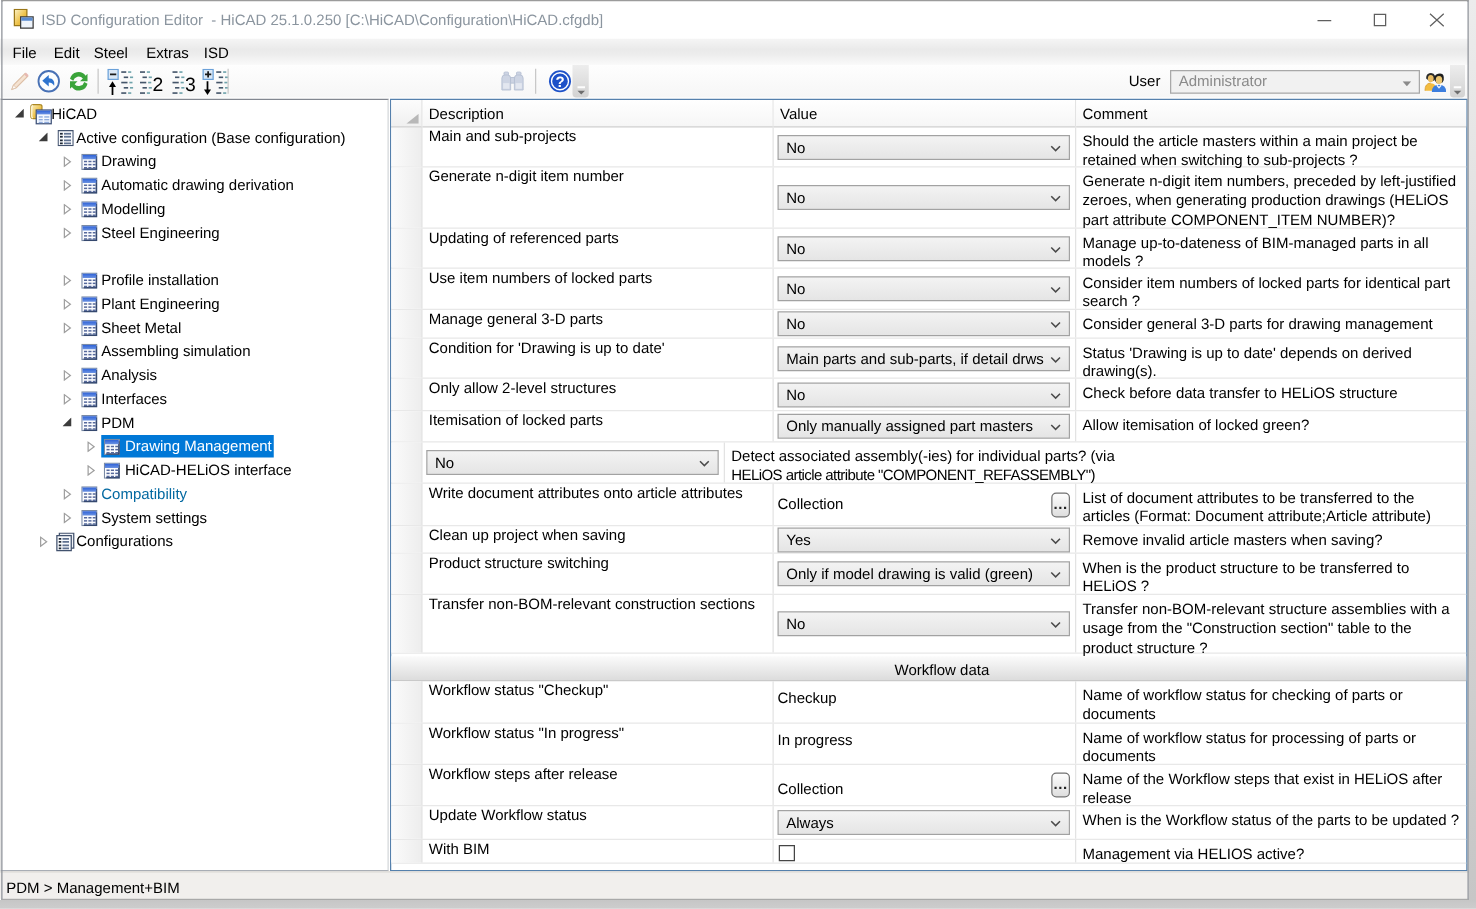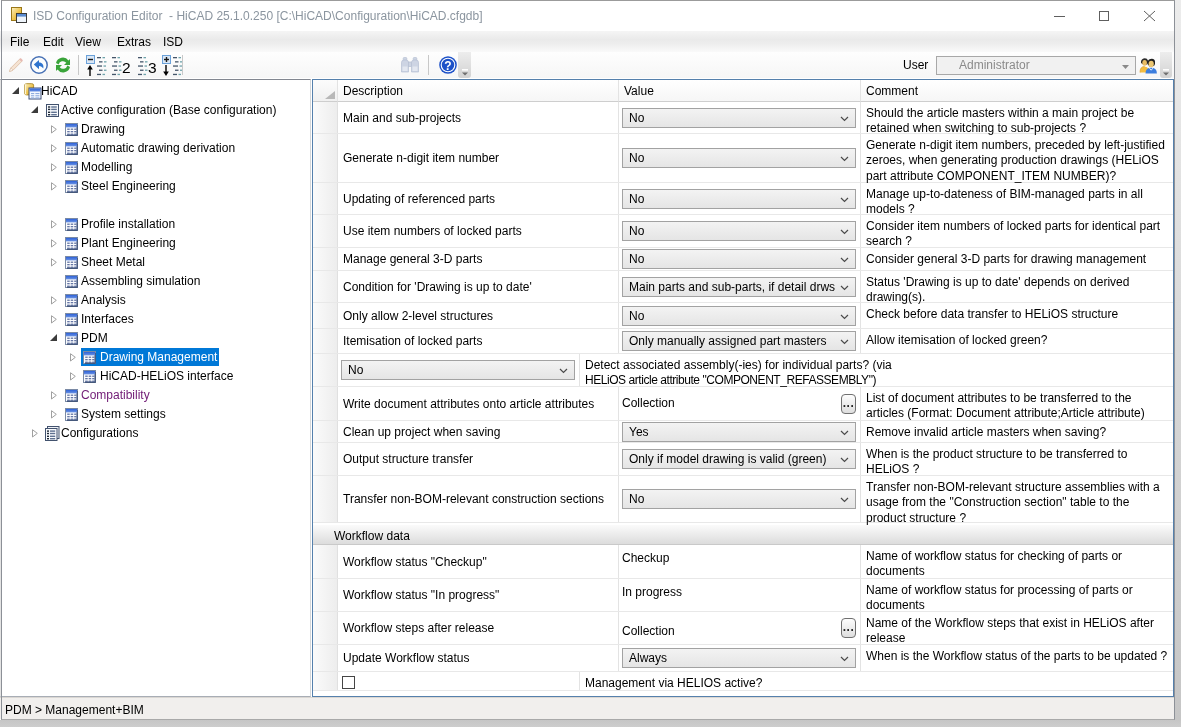--- a/index.html
+++ b/index.html
@@ -27,33 +27,33 @@
 .trow .lbl { position:absolute; top:2px; white-space:nowrap; }
 .trow svg { position:absolute; }
 .tsel { position:absolute; background:#0078d7; height:18px; }
 #grid { position:absolute; left:312px; top:79px; width:862px; height:618px;
   border:1px solid #5580ac; background:#fff; }
 .hdr { display:flex; height:22px; }
 .hcell { border-right:1px solid #e3e3e3; border-bottom:1px solid #cecece;
   background:linear-gradient(180deg,#ffffff,#f6f6f6); padding:4px 0 0 5px; }
 .row { display:flex; border-bottom:1px solid #e8e8e8; }
 .rh { width:25px; background:linear-gradient(90deg,#fbfbfb,#ededed); border-right:1px solid #e0e0e0; }
-.dc { width:281px; border-right:1px solid #e3e3e3; display:flex; align-items:center; padding-left:5px; }
+.dc { width:281px; border-right:1px solid #e3e3e3; display:flex; align-items:flex-start; padding-left:5px; }
 .vc { width:242px; border-right:1px solid #e3e3e3; position:relative; }
 .cc { width:312px; padding:3.5px 0 0 5px; line-height:15.5px; white-space:nowrap; }
 .dd { position:absolute; left:3px; right:4px; top:50%; margin-top:-10px; height:20px;
   border:1px solid #a2a2a2; background:linear-gradient(180deg,#f3f3f3,#e5e5e5);
   line-height:18px; padding-left:6px; white-space:nowrap; overflow:hidden; }
 .dd svg { position:absolute; right:6px; top:7px; }
 .vtext { position:absolute; left:3px; top:6px; }
 .btn { position:absolute; right:4px; top:50%; margin-top:-10px; width:15px; height:20px;
   border:1px solid #707070; border-radius:4px; background:linear-gradient(180deg,#fdfdfd,#dedede);
   text-align:center; line-height:16px; color:#222; font-weight:bold; letter-spacing:0.5px; }
 #wfband { height:20px; margin-top:2px; background:linear-gradient(180deg,#fbfbfb,#dcdcdc);
-  border-bottom:1px solid #c9c9c9; padding:3.5px 0 0 21px; }
+  border-bottom:1px solid #c9c9c9; padding:3.5px 0 0 21px;text-align:center; }
 .cbx { position:absolute; left:4px; top:4px; width:13px; height:13px; border:1px solid #454545; background:#fff; }
 #status { position:absolute; left:0; top:697px; width:100%; height:22px; background:#f1efed;
   border-top:1px solid #dad7d3; padding:5px 0 0 5px; }
 </style>
 </head>
 <body>
 <svg width="0" height="0" style="position:absolute">
 <defs>
 <linearGradient id="gb" x1="0" y1="0" x2="0" y2="1">
   <stop offset="0" stop-color="#2e62d8"></stop>
@@ -81,21 +81,21 @@
     <svg class="caption" style="left:1082px" width="45" height="31">
         <rect x="17.5" y="11.5" width="9" height="9" fill="none" stroke="#5f5f5f" stroke-width="1"></rect>
       </svg>
     <svg class="caption" style="left:1127px" width="45" height="31">
         <path d="M17 11 L28 21 M28 11 L17 21" stroke="#5f5f5f" stroke-width="1" fill="none"></path>
       </svg>
   </div>
   <div id="menubar">
     <span style="left:10px">File</span>
     <span style="left:43px">Edit</span>
-    <span style="left:75px">View</span>
+    <span style="left:75px">Steel</span>
     <span style="left:117px">Extras</span>
     <span style="left:163px">ISD</span>
   </div>
   <div id="toolbar">
     <svg class="tbtn" style="left:6px" width="20" height="20" viewBox="0 0 20 20">
       <path d="M3.5 16.5 L4.8 13 L14 3.8 L16.2 6 L7 15.2 Z" fill="#f5e3d2" stroke="#ddc0a8" stroke-width="0.9"></path>
       <path d="M3.5 16.5 L4.8 13 L7 15.2 Z" fill="#fefcfa" stroke="#ddc0a8" stroke-width="0.7"></path>
       <path d="M14 3.8 L16.2 6" stroke="#e7b9b2" stroke-width="2" fill="none"></path>
     </svg>
     <svg class="tbtn" style="left:29px" width="20" height="20" viewBox="0 0 20 20">
@@ -183,21 +183,21 @@
       <circle cx="10" cy="10" r="8.8" fill="#1d51c8"></circle>
       <circle cx="10" cy="10" r="6.8" fill="none" stroke="#fff" stroke-width="1.1"></circle>
       <text x="10" y="14.5" text-anchor="middle" font-size="12" font-weight="bold" fill="#fff" font-family="Liberation Sans">?</text>
     </svg>
     <div style="position:absolute;left:458px;top:0;width:13px;height:26px;background:linear-gradient(180deg,#ededed,#d2d2d2);border-radius:0 0 3px 3px"></div>
     <svg style="position:absolute;left:461px;top:16px" width="9" height="9">
         <rect x="1" y="1" width="6" height="1.6" fill="#fdfdfd"></rect>
         <path d="M1 4.5 L7 4.5 L4 7.5 Z" fill="#6e6e6e"></path>
       </svg>
     <span style="position:absolute;left:903px;top:6px">User</span>
-    <div style="position:absolute;left:936px;top:4px;width:200px;height:19px;border:1px solid #a8a8a8;background:#f1f1f1;color:#8a8a8a;line-height:17px;padding-left:22px">Administrator
+    <div style="position:absolute;left:936px;top:4px;width:200px;height:19px;border:1px solid #a8a8a8;background:#f1f1f1;color:#8a8a8a;line-height:17px;padding-left:6px">Administrator
       <svg style="position:absolute;right:6px;top:8px" width="7" height="4">
           <path d="M0 0 L7 0 L3.5 4 Z" fill="#8a8a8a"></path>
         </svg>
     </div>
     <svg style="position:absolute;left:1139px;top:3px" width="18" height="20" viewBox="0 0 18 20">
       <path d="M2 8 Q1.5 4.5 4.5 3.5 Q8 2.8 9 5.5 Q9.5 8 8 9.5 L5 10 Z" fill="#2b2b2b"></path>
       <ellipse cx="5.6" cy="7.8" rx="2.3" ry="2.9" fill="#e9bc62"></ellipse>
       <path d="M1 17.5 Q1 11.5 5.5 11.5 Q8.5 11.5 9.5 14 L9.5 17.5 Z" fill="#f3bc3f"></path>
       <path d="M1 17.5 Q1 11.5 5.5 11.5" stroke="#d89c28" stroke-width="0.7" fill="none"></path>
       <path d="M8.5 9 Q8 4.8 11.5 4 Q15.5 3.2 16 6.5 Q16.5 9.5 15 11 L10.5 11.5 Z" fill="#1f1f1f"></path>
@@ -550,21 +550,21 @@
             <rect x="5.7" y="5.6" width="2.5" height="1.2"></rect>
             <rect x="9.2" y="5.6" width="2.3" height="1.2"></rect>
 <rect x="2.2" y="8.1" width="2.5" height="1.2"></rect>
             <rect x="5.7" y="8.1" width="2.5" height="1.2"></rect>
             <rect x="9.2" y="8.1" width="2.3" height="1.2"></rect>
 <rect x="2.2" y="10.6" width="2.5" height="1.2"></rect>
             <rect x="5.7" y="10.6" width="2.5" height="1.2"></rect>
             <rect x="9.2" y="10.6" width="2.3" height="1.2"></rect>
           </g>
 </svg>
-        <span class="lbl" style="left:80px;color:#701a75">Compatibility</span>
+        <span class="lbl" style="left:80px;color:#0369a1">Compatibility</span>
       </div>
 <div class="trow" style="top:325px">
         <svg style="left:49px;top:5px" width="8" height="9">
           <path d="M1.5 0.7 L6.3 4.35 L1.5 8 Z" fill="#fff" stroke="#a0a0a0" stroke-width="1"></path>
         </svg>
         <svg style="left:64px;top:3px" width="13" height="13" viewBox="0 0 13 13">
 <rect x="0.5" y="0.5" width="12" height="12" fill="#fbfcfe" stroke="#7a8aa5"></rect>
 <path d="M12.1 2 L12.1 12.1 L2 12.1" stroke="#35486e" stroke-width="1.2" fill="none"></path>
 <rect x="1" y="1" width="11" height="3.4" fill="url(#gb)"></rect>
 <g fill="#56699c">
@@ -739,21 +739,21 @@
 <div class="vc">
           <div class="dd">Yes<svg width="9" height="6" viewBox="0 0 9 6">
               <path d="M1 1 L4.5 4.5 L8 1" stroke="#4a4a4a" stroke-width="1.2" fill="none"></path>
             </svg></div>
         </div>
 <div class="cc">Remove invalid article masters when saving?</div>
 </div>
 <div class="row" style="height:33px">
 <div class="rh"></div>
 <div class="dc">
-          <span>Output structure transfer</span>
+          <span>Product structure switching</span>
         </div>
 <div class="vc">
           <div class="dd">Only if model drawing is valid (green)<svg width="9" height="6" viewBox="0 0 9 6">
               <path d="M1 1 L4.5 4.5 L8 1" stroke="#4a4a4a" stroke-width="1.2" fill="none"></path>
             </svg></div>
         </div>
 <div class="cc">When is the product structure to be transferred to<br>HELiOS ?</div>
 </div>
 <div class="row" style="height:47px">
 <div class="rh"></div>
@@ -806,20 +806,23 @@
         </div>
 <div class="vc">
           <div class="dd">Always<svg width="9" height="6" viewBox="0 0 9 6">
               <path d="M1 1 L4.5 4.5 L8 1" stroke="#4a4a4a" stroke-width="1.2" fill="none"></path>
             </svg></div>
         </div>
 <div class="cc">When is the Workflow status of the parts to be updated ?</div>
 </div>
 <div class="row" style="height:19px">
 <div class="rh"></div>
+<div class="dc">
+          <span>With BIM</span>
+        </div>
 <div class="vc">
           <div class="cbx"></div>
         </div>
 <div class="cc">Management via HELIOS active?</div>
 </div>
   </div>
   <div id="status">PDM &gt; Management+BIM</div>
 </div>
 
 </body></html>

